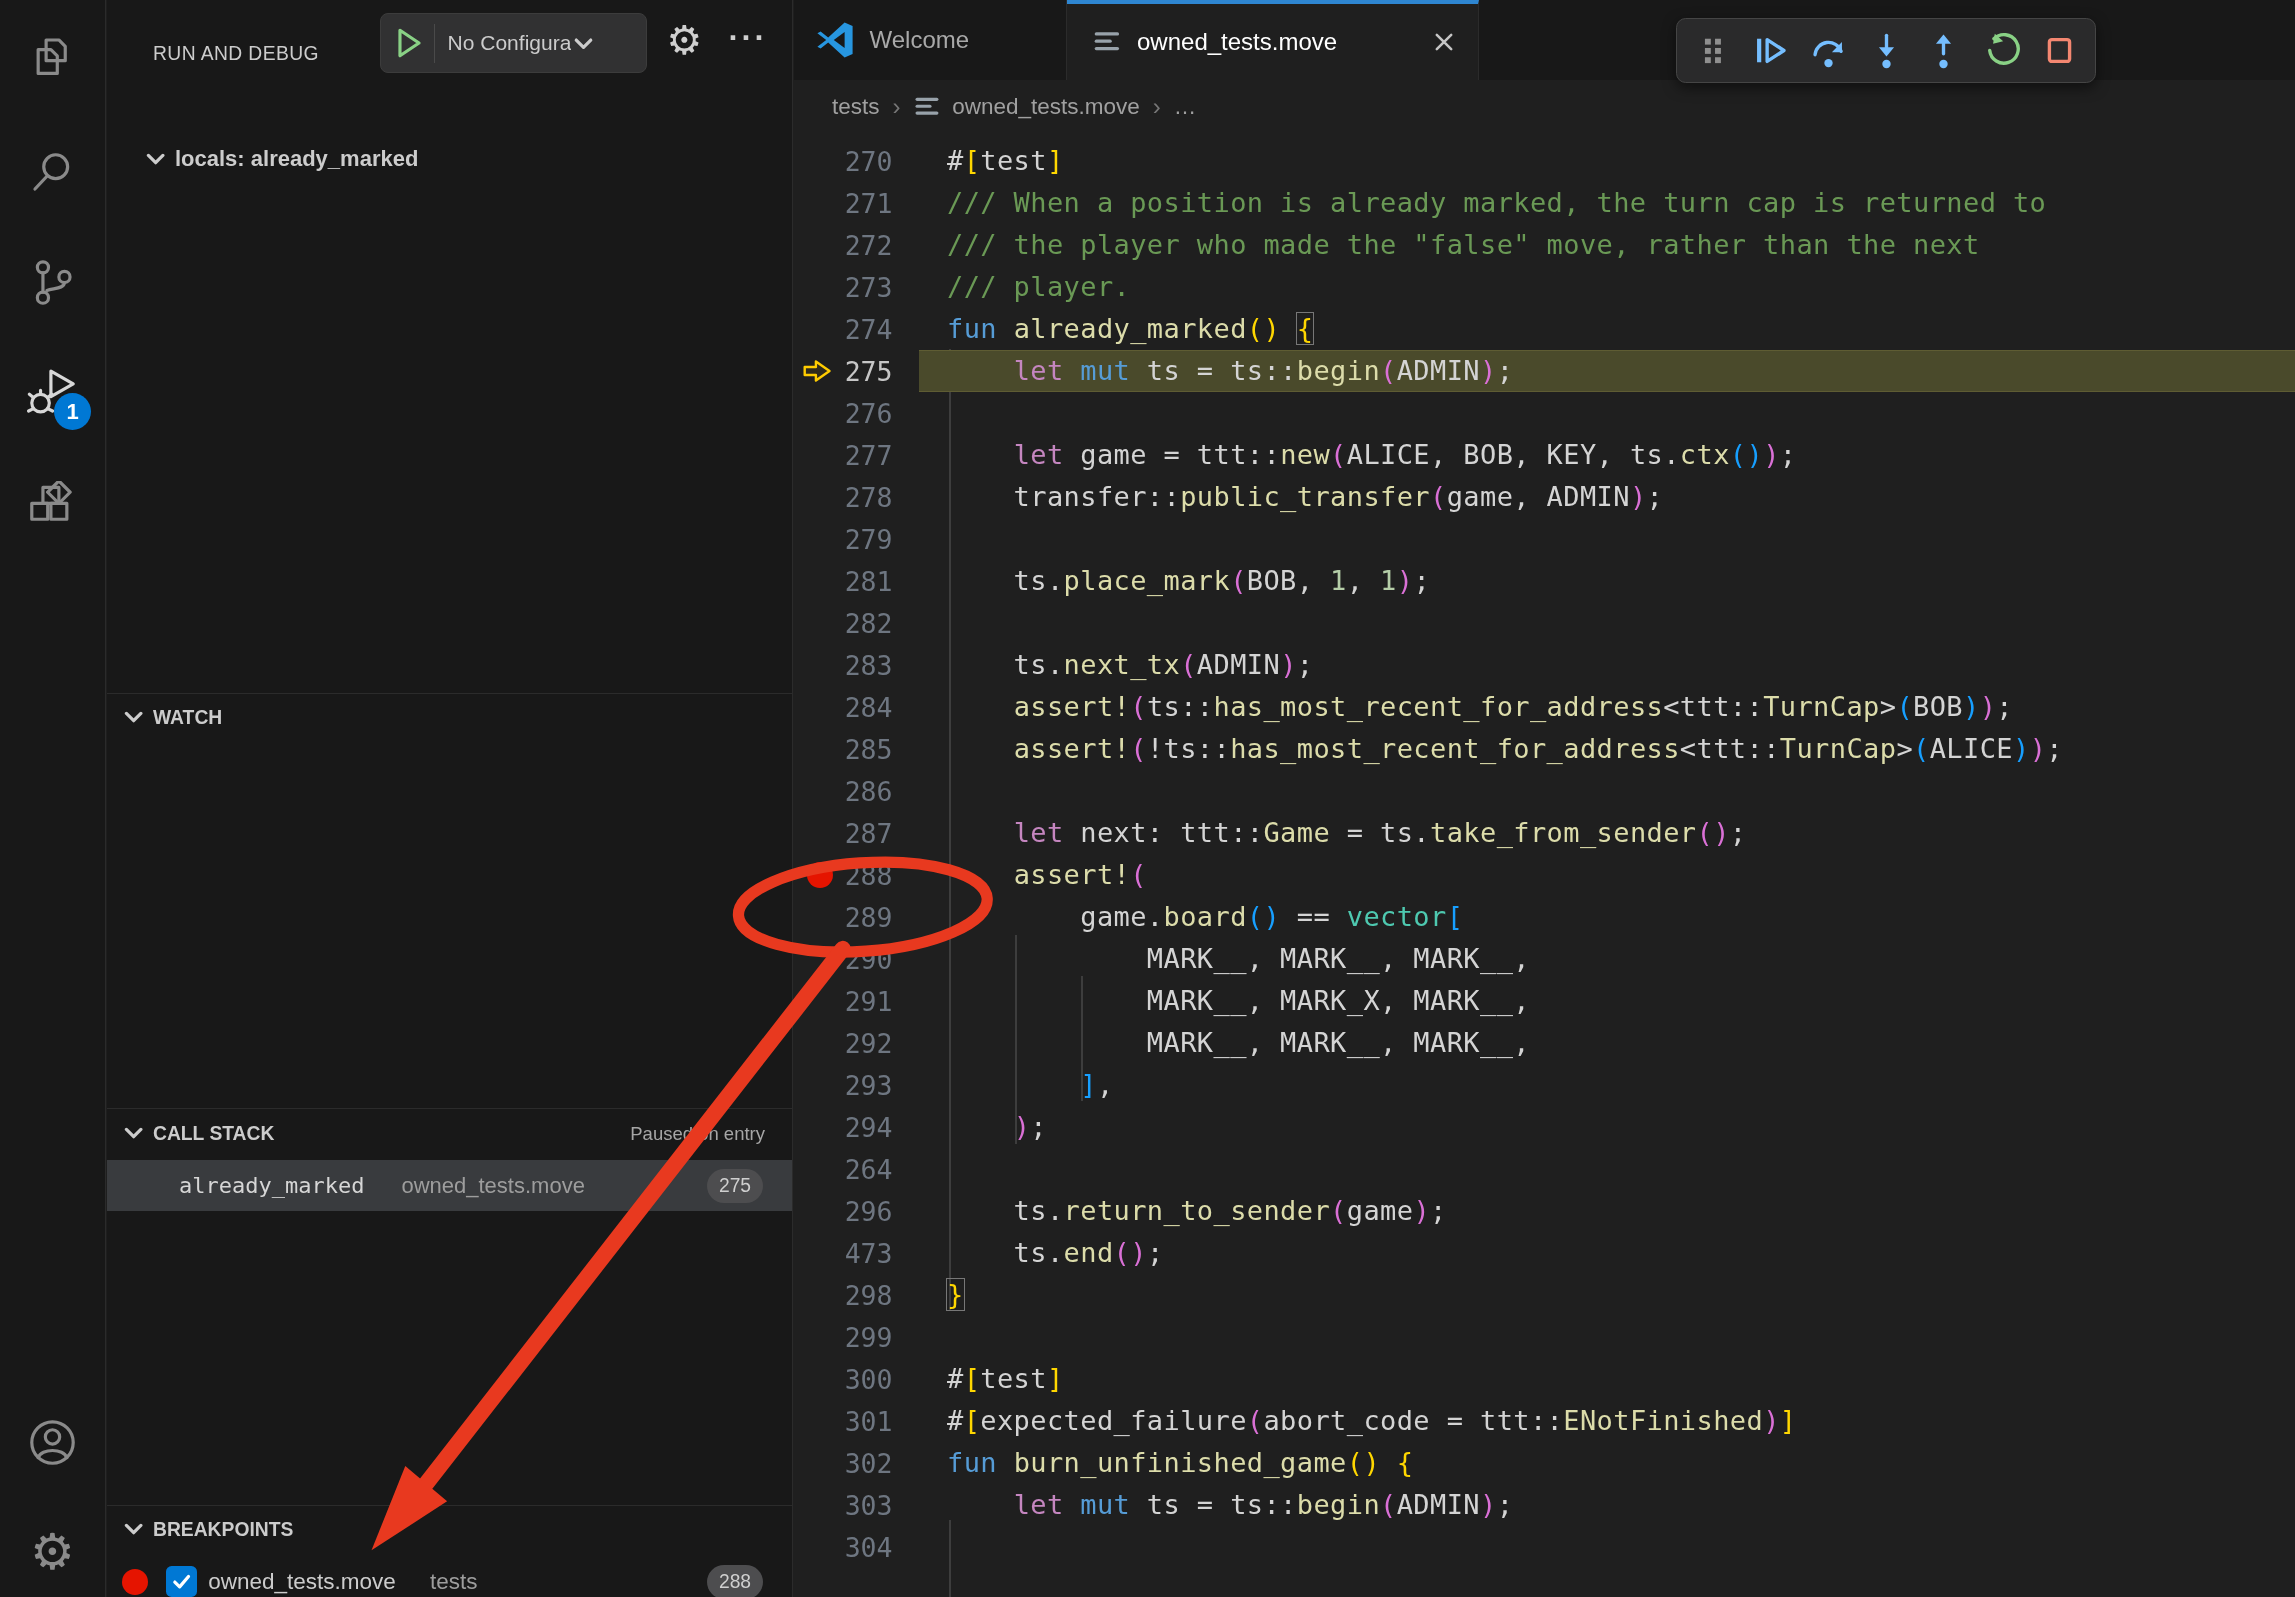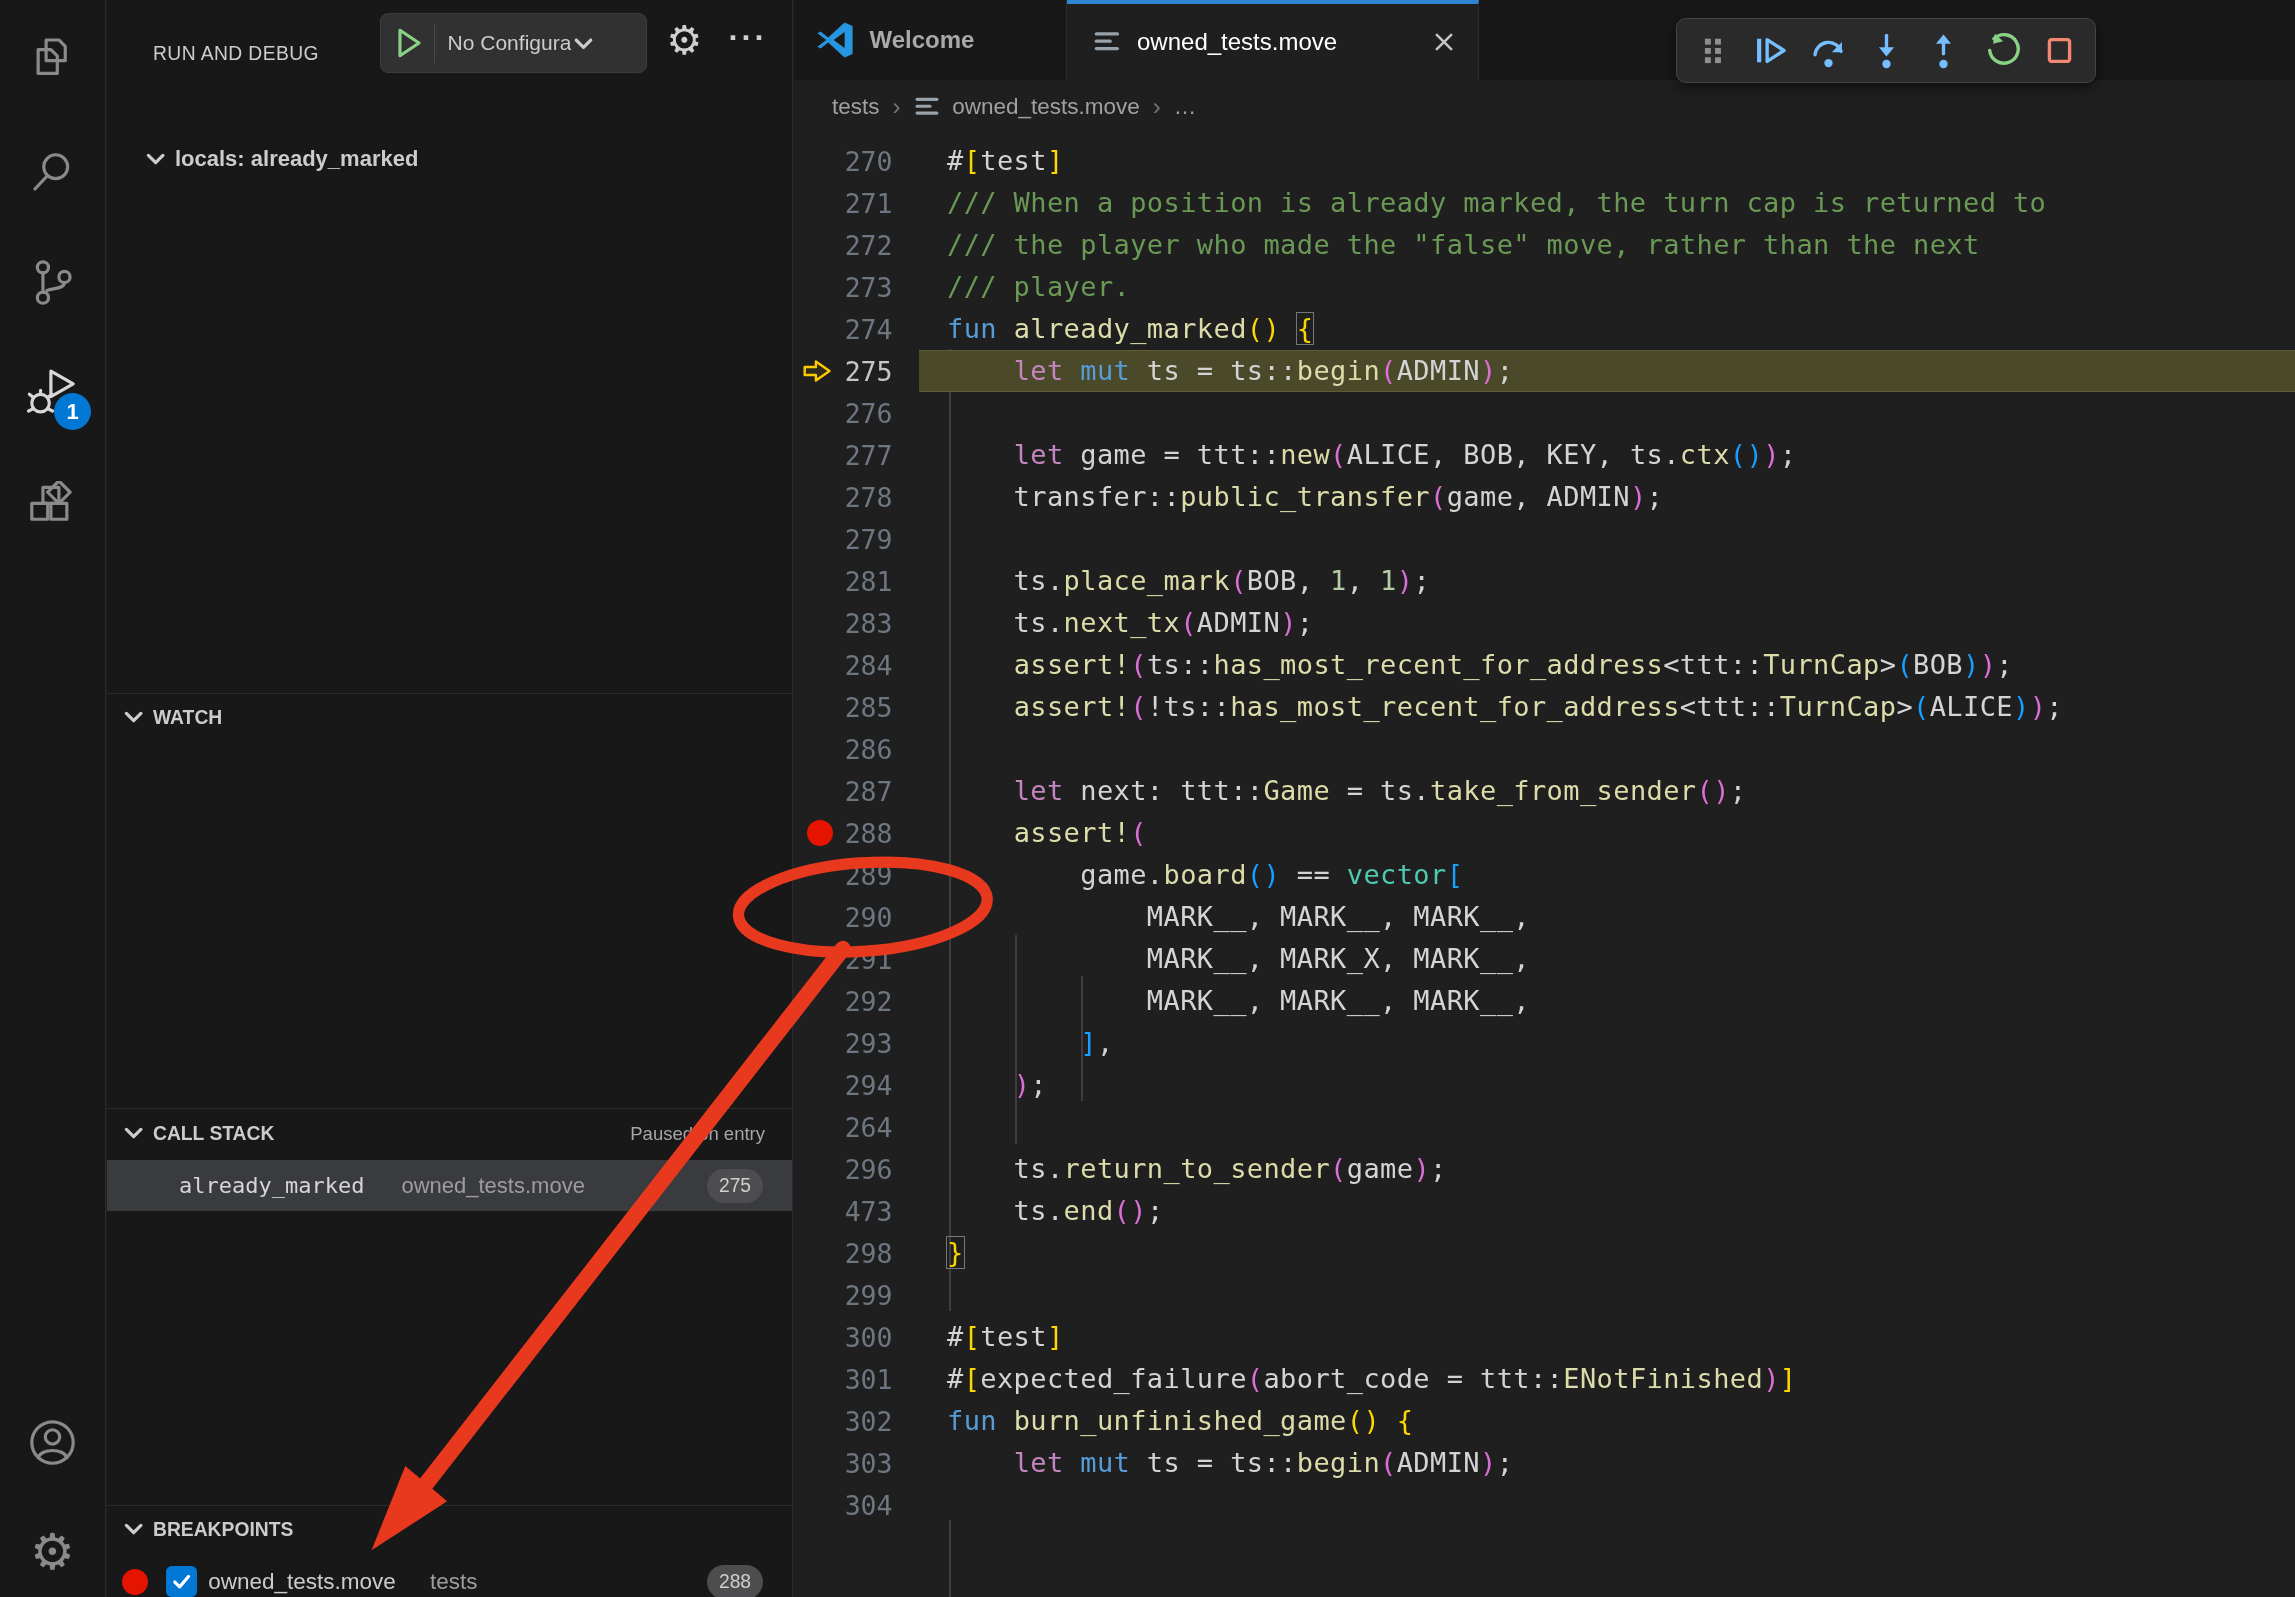--- a/index.html
+++ b/index.html
@@ -57,21 +57,21 @@
   #bp-row .bdir{margin-left:34px;font-size:22.5px;color:var(--ui_dim);}
   #bp-row .pill{position:absolute;right:29px;}
 
   
   #editor{position:absolute;left:794px;top:0;width:1502px;height:1597px;background:var(--bg_editor);}
   #tabbar{position:absolute;left:0;top:0;width:100%;height:80px;background:var(--bg_side);}
   .tab{position:absolute;top:0;height:80px;display:flex;align-items:center;box-sizing:border-box;
        border-right:1.6px solid var(--border);}
   #tab-welcome{left:0;width:273px;background:var(--bg_side);color:#a9a9a9;}
   #tab-welcome .vsc{margin-left:21px;}
-  #tab-welcome .tlabel{margin-left:14.5px;font-size:24px;font-weight:bold;}
+  #tab-welcome .tlabel{margin-left:14.5px;font-size:24px;}
   #tab-active{left:273px;width:412px;background:var(--bg_editor);color:#fff;
               border-top:4px solid var(--tab_accent);}
   #tab-active .tlabel{margin-left:13px;font-size:24px;}
   .flist{color:#98a2aa}
   #tab-active .flist{margin-left:26px;}
   #tab-active .closex{position:absolute;right:22.5px;color:#c5c5c5;}
 
   #breadcrumb{position:absolute;left:0;top:80px;width:100%;height:53px;display:flex;align-items:center;
               font-size:22.5px;color:#a0a0a0;background:var(--bg_editor);}
   #breadcrumb .sep{margin:0 13px;color:#767676;font-size:24px;}
@@ -406,20 +406,26 @@
           <div class="bod"></div>
         </div>
         <div class="cl">
           <div class="gut">
             <span>281</span>
           </div>
           <div class="bod"><span style="color:#d4d4d4">    ts.</span><span style="color:#dcdcaa">place_mark</span><span style="color:#da70d6">(</span><span style="color:#d4d4d4">BOB, </span><span style="color:#b5cea8">1</span><span style="color:#d4d4d4">, </span><span style="color:#b5cea8">1</span><span style="color:#da70d6">)</span><span style="color:#d4d4d4">;</span></div>
         </div>
         <div class="cl">
           <div class="gut">
+            <span>282</span>
+          </div>
+          <div class="bod"></div>
+        </div>
+        <div class="cl">
+          <div class="gut">
             <span>283</span>
           </div>
           <div class="bod"><span style="color:#d4d4d4">    ts.</span><span style="color:#dcdcaa">next_tx</span><span style="color:#da70d6">(</span><span style="color:#d4d4d4">ADMIN</span><span style="color:#da70d6">)</span><span style="color:#d4d4d4">;</span></div>
         </div>
         <div class="cl">
           <div class="gut">
             <span>284</span>
           </div>
           <div class="bod"><span style="color:#d4d4d4">    </span><span style="color:#dcdcaa">assert!</span><span style="color:#da70d6">(</span><span style="color:#d4d4d4">ts::</span><span style="color:#dcdcaa">has_most_recent_for_address</span><span style="color:#d4d4d4">&lt;ttt::</span><span style="color:#dcdcaa">TurnCap</span><span style="color:#d4d4d4">&gt;</span><span style="color:#179fff">(</span><span style="color:#d4d4d4">BOB</span><span style="color:#179fff">)</span><span style="color:#da70d6">)</span><span style="color:#d4d4d4">;</span></div>
         </div>

